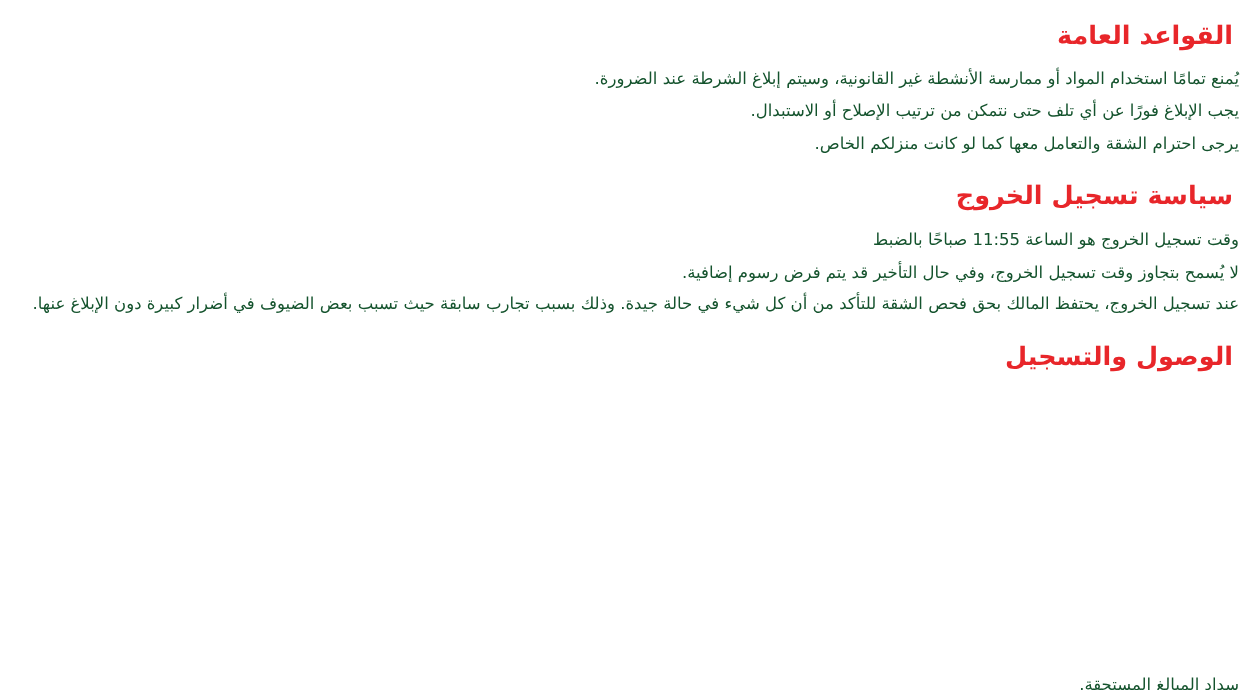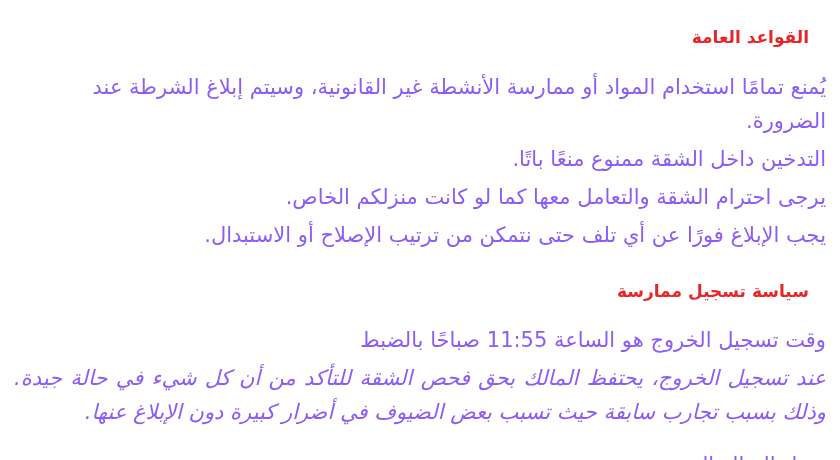--- a/index.html
+++ b/index.html
@@ -21,37 +21,36 @@
     box-sizing: border-box;
     padding: 6px 14px 0 14px;
     position: relative;
   }
   .section-heading {
     color: #e8262a;
     font-weight: bold;
     font-size: 17px;
     text-align: right;
     line-height: 1.45;
-    margin: 17px;
+    margin: 4px;
     padding: 2px 0 1px 0;
     direction: rtl;
   }
   .para {
-    font-size: 21px;
+    font-size: 11px;
     line-height: 1.62;
     text-align: right;
     margin: 0;
     padding: 2px 0 2px 0;
     direction: rtl;
-    color: #8b5cf6;
+    color: #14532d;
   }
   .para.justify {
     text-align: justify;
     text-align-last: right;
-    font-style: italic;
   }
   .block {
     margin-bottom: 2px;
   }
   .spacer-sm { height: 4px; }
   .clip-bottom {
     position: absolute;
     right: 14px;
     left: 14px;
     bottom: 0;
@@ -60,30 +59,30 @@
   }
 </style>
 </head>
 <body>
 
 <div class="page">
 
   <div class="block">
     <div class="section-heading">القواعد العامة</div>
     <div class="para">يُمنع تمامًا استخدام المواد أو ممارسة الأنشطة غير القانونية، وسيتم إبلاغ الشرطة عند الضرورة.</div>
-    <div class="para">التدخين داخل الشقة ممنوع منعًا باتًا.</div>
+    <div class="para">يجب الإبلاغ فورًا عن أي تلف حتى نتمكن من ترتيب الإصلاح أو الاستبدال.</div>
     <div class="para">يرجى احترام الشقة والتعامل معها كما لو كانت منزلكم الخاص.</div>
-    <div class="para">يجب الإبلاغ فورًا عن أي تلف حتى نتمكن من ترتيب الإصلاح أو الاستبدال.</div>
   </div>
 
   <div class="spacer-sm"></div>
 
   <div class="block">
-    <div class="section-heading">سياسة تسجيل ممارسة</div>
+    <div class="section-heading">سياسة تسجيل الخروج</div>
     <div class="para">وقت تسجيل الخروج هو الساعة 11:55 صباحًا بالضبط</div>
+    <div class="para">لا يُسمح بتجاوز وقت تسجيل الخروج، وفي حال التأخير قد يتم فرض رسوم إضافية.</div>
     <div class="para justify">عند تسجيل الخروج، يحتفظ المالك بحق فحص الشقة للتأكد من أن كل شيء في حالة جيدة. وذلك بسبب تجارب سابقة حيث تسبب بعض الضيوف في أضرار كبيرة دون الإبلاغ عنها.</div>
   </div>
 
   <div class="spacer-sm"></div>
 
   <div class="block">
     <div class="section-heading">الوصول والتسجيل</div>
   </div>
 
   <div class="clip-bottom">

